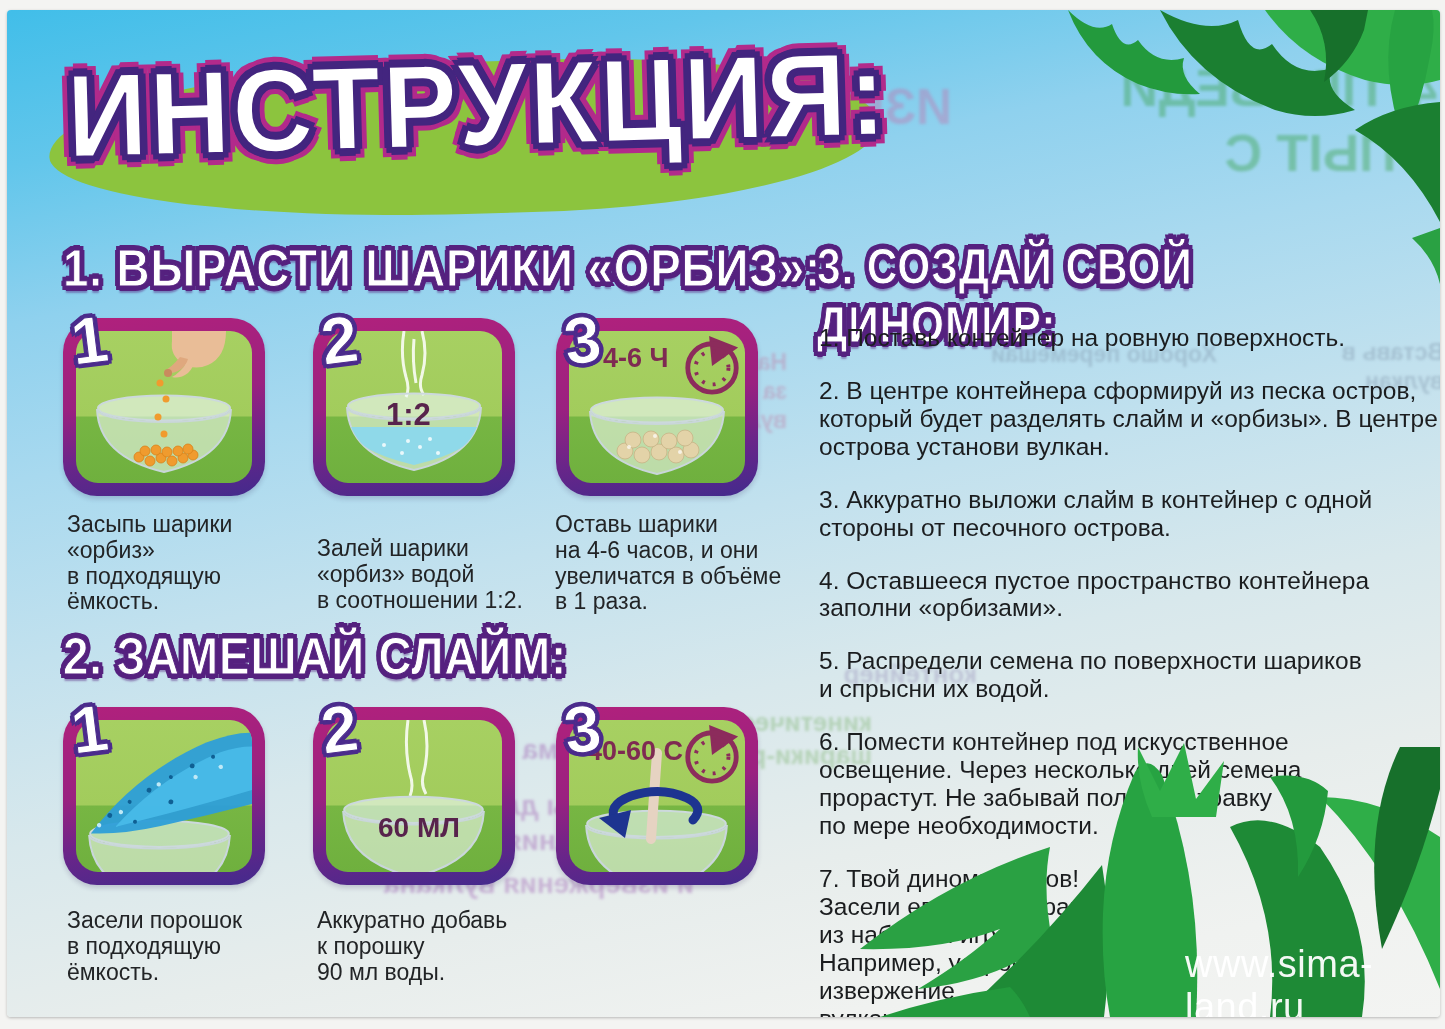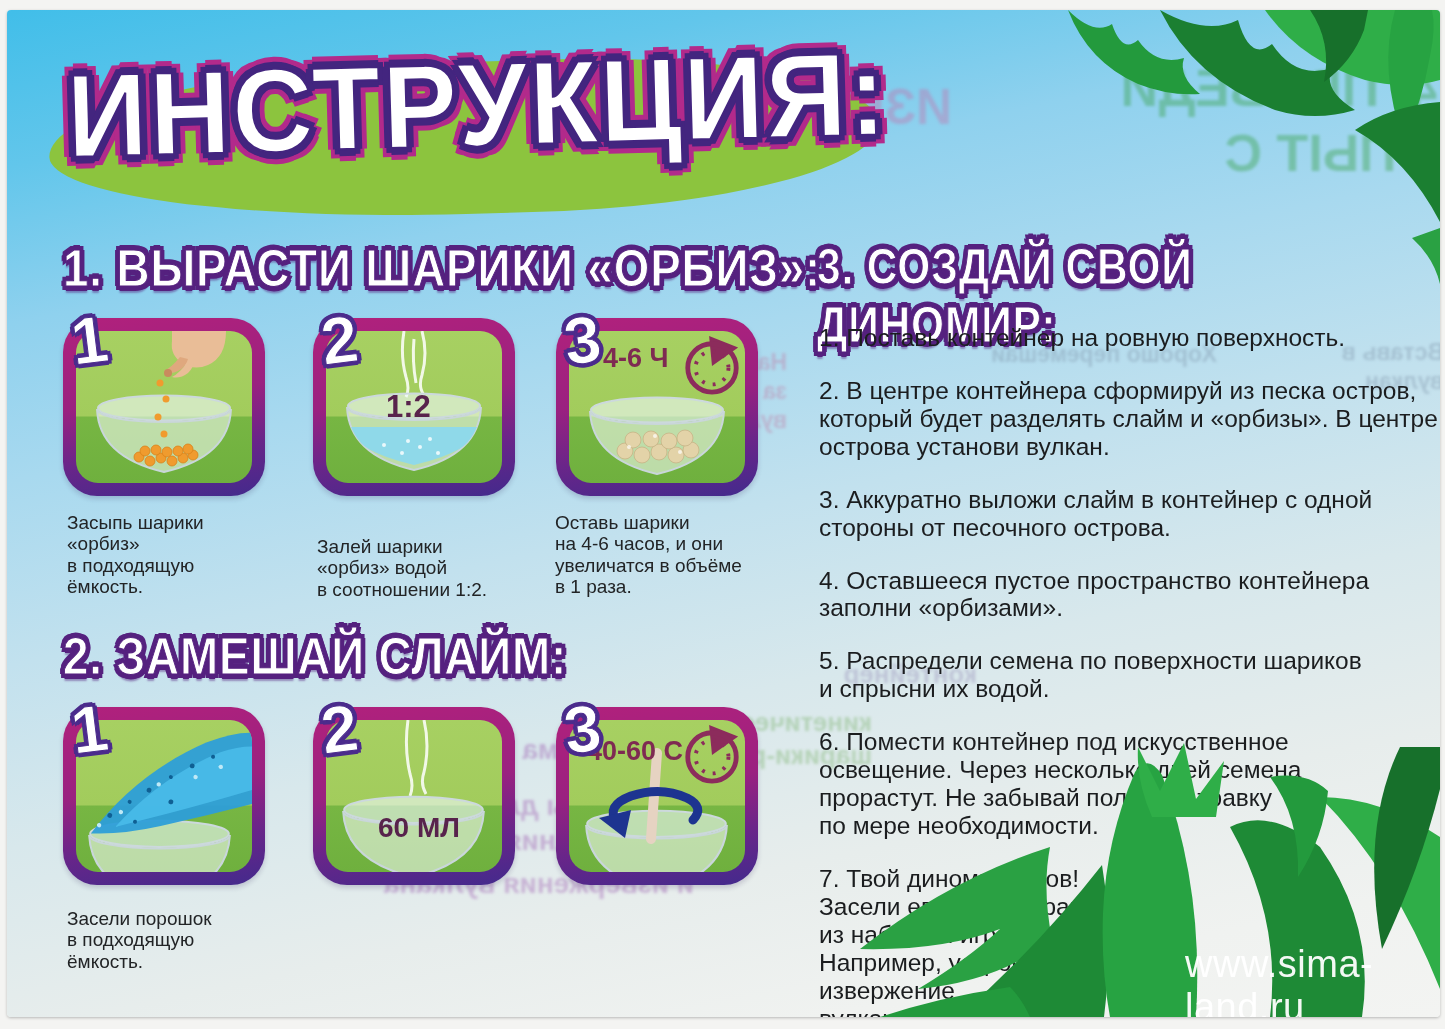--- a/index.html
+++ b/index.html
@@ -37,26 +37,26 @@
     background:linear-gradient(172deg,#b1217c 0%,#9a2180 45%,#6a2589 72%,#432a8c 100%);
     box-shadow:0 3px 5px rgba(40,20,80,.18);}
   .card-inner{position:absolute;inset:13px;border-radius:22px;overflow:hidden;
     background:linear-gradient(180deg,#a7d062 0%,#a2cc5c 56%,#77b643 56.5%,#6fb03e 100%);}
   .card-inner svg{position:absolute;inset:0;width:100%;height:100%;}
   .step-num{position:absolute;top:-16px;left:8px;font-size:66px;font-weight:900;color:#fff;transform:rotate(-7deg);z-index:3;
     -webkit-text-stroke:1px #4b2b8c;
     text-shadow:-4px 0 0 #4b2b8c,4px 0 0 #4b2b8c,0 -4px 0 #4b2b8c,0 4px 0 #4b2b8c,
      -3px -3px 0 #4b2b8c,3px -3px 0 #4b2b8c,-3px 3px 0 #4b2b8c,3px 3px 0 #4b2b8c;}
   .badge{position:absolute;font-weight:700;color:#58234c;z-index:2;letter-spacing:0;}
-  .badge.ratio{left:60px;top:58px;font-size:31px;}
+  .badge.ratio{left:60px;top:66px;font-size:31px;}
   .badge.ml{left:52px;top:92px;font-size:28px;}
   .badge.time{left:34px;top:12px;font-size:27px;color:#7e2a52;}
   .badge.time2{left:18px;top:16px;font-size:27px;color:#7e2a52;}
   .clockbox{position:absolute;right:2px;top:4px;width:62px;height:62px;color:#8c2c5c;z-index:2;}
-  .caption{position:absolute;font-size:19px;line-height:1.12;color:#222426;white-space:pre-line;font-weight:400;}
+  .caption{position:absolute;font-size:23px;line-height:1.12;color:#222426;white-space:pre-line;font-weight:400;}
   
   .dino-list{position:absolute;left:812px;top:314px;width:640px;}
   .dino-item{font-size:24.5px;line-height:1.14;color:#1b1d1f;white-space:pre-line;margin-bottom:25px;}
   
   .leaves{position:absolute;pointer-events:none;}
   .watermark{position:absolute;left:1178px;top:933px;font-size:38px;color:rgba(255,255,255,.95);z-index:6;letter-spacing:.5px;}
 </style>
 </head>
 <body>
 
@@ -283,20 +283,23 @@
             <svg viewBox="0 0 64 64">
               <use href="#clockShape"></use>
             </svg>
           </div>
     </div>
   </div>
 
   <div class="caption" style="left:60px;top:898px;z-index:2">Засели порошок
 в подходящую
 ёмкость.</div>
+  <div class="caption" style="left:310px;top:898px;z-index:2">Аккуратно добавь
+к порошку
+90 мл воды.</div>
 
   <div class="sec-h h3" style="z-index:2">3. СОЗДАЙ СВОЙ ДИНОМИР:</div>
   <div class="dino-list" style="z-index:2">
     <div class="dino-item">1. Поставь контейнер на ровную поверхность.</div>
     <div class="dino-item">2. В центре контейнера сформируй из песка остров,
 который будет разделять слайм и «орбизы». В центре
 острова установи вулкан.</div>
     <div class="dino-item">3. Аккуратно выложи слайм в контейнер с одной
 стороны от песочного острова.</div>
     <div class="dino-item">4. Оставшееся пустое пространство контейнера

